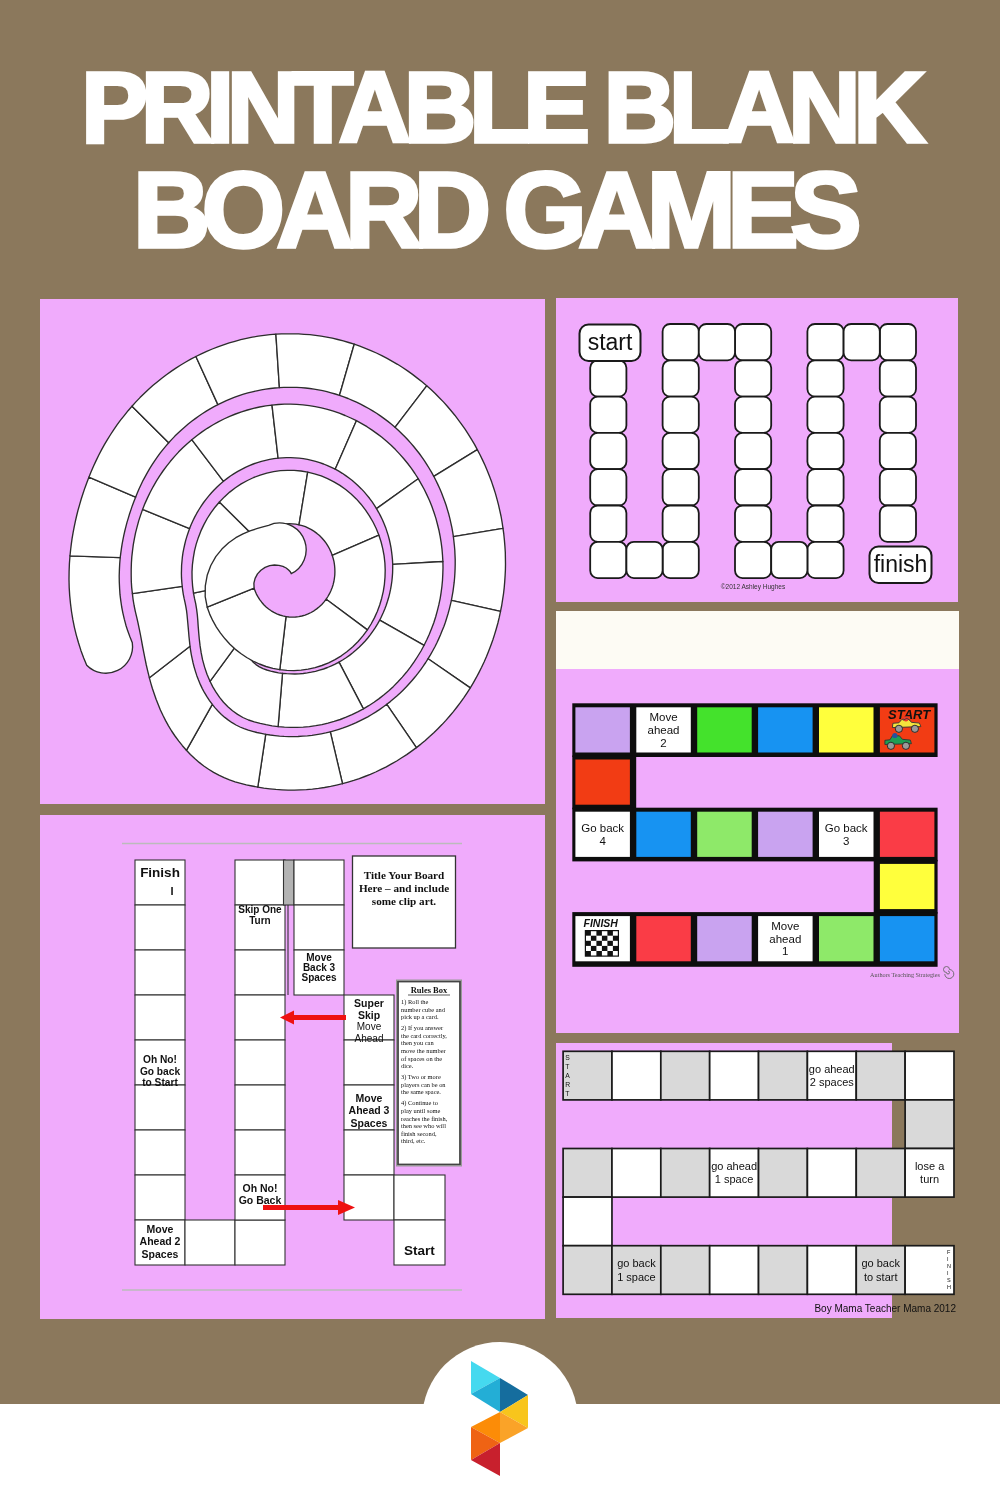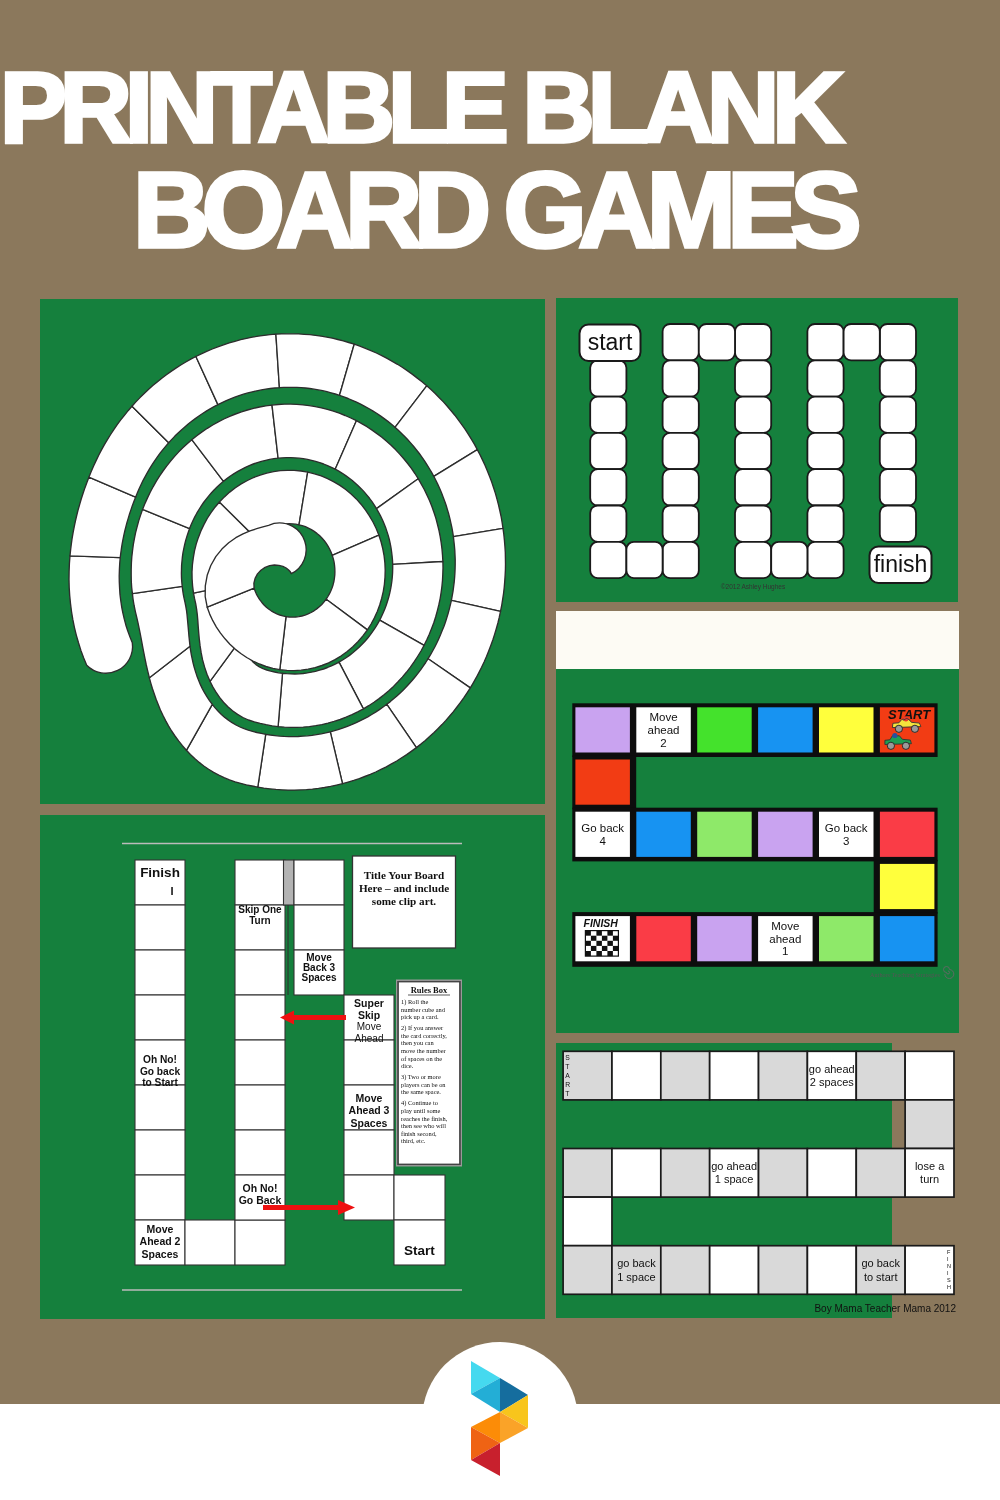--- a/index.html
+++ b/index.html
@@ -1,21 +1,21 @@
 <!DOCTYPE html>
 <html><head><meta charset="utf-8">
 <style>
 html,body{margin:0;padding:0;}
 *{-webkit-font-smoothing:antialiased;}
 body{width:1000px;height:1500px;position:relative;background:#8b785c;font-family:"Liberation Sans",sans-serif;overflow:hidden;}
-.panel{position:absolute;background:#15803d;}
+.panel{position:absolute;background:#f0abfc;}
 </style></head>
 <body>
 
-<div style="position:absolute;left:0;top:57px;width:1000px;text-align:left;color:#fff;font-weight:bold;font-size:100px;line-height:100px;letter-spacing:-7px;-webkit-text-stroke:3.6px #ffffff;">PRINTABLE BLANK</div>
+<div style="position:absolute;left:0;top:57px;width:1000px;text-align:center;color:#fff;font-weight:bold;font-size:100px;line-height:100px;letter-spacing:-7px;-webkit-text-stroke:3.6px #ffffff;">PRINTABLE BLANK</div>
 
 <div style="position:absolute;left:-7px;top:157px;width:1000px;text-align:center;color:#fff;font-weight:bold;font-size:107px;line-height:107px;letter-spacing:-8.6px;-webkit-text-stroke:3.6px #ffffff;">BOARD GAMES</div>
 
 <div class="panel" style="left:40px;top:299px;width:505px;height:505px;">
 <svg width="505" height="505" viewBox="40 299 505 505">
 
 <path d="M 86.7 665.3 L 83.7 657.9 L 80.9 650.4 L 78.5 642.8 L 76.3 635.1 L 74.4 627.3 L 72.8 619.4 L 71.5 611.5 L 70.5 603.6 L 69.7 595.6 L 69.2 587.6 L 69.0 579.6 L 69.1 571.7 L 69.4 563.7 L 70.0 555.8 L 120.2 557.7 L 119.7 563.8 L 119.4 569.9 L 119.2 576.1 L 119.3 582.3 L 119.6 588.5 L 120.0 594.7 L 120.8 600.8 L 121.7 607.0 L 122.9 613.1 L 124.3 619.2 L 125.9 625.2 L 127.8 631.1 L 130.0 637.0 L 132.3 642.7 A 26.8 26.8 0 0 1 86.7 665.3 Z" fill="#ffffff" stroke="#2d2d2d" stroke-width="1.35" stroke-linejoin="round"></path>
 
 <path d="M 70.0 555.8 L 70.6 550.0 L 71.3 544.1 L 72.1 538.4 L 73.1 532.6 L 74.2 526.9 L 75.4 521.2 L 76.7 515.5 L 78.1 509.9 L 79.7 504.4 L 81.3 498.8 L 83.1 493.3 L 84.9 487.9 L 86.9 482.5 L 88.9 477.2 L 135.6 497.2 L 134.0 501.3 L 132.4 505.4 L 131.0 509.6 L 129.6 513.8 L 128.3 518.1 L 127.0 522.4 L 125.9 526.7 L 124.8 531.0 L 123.8 535.4 L 122.9 539.8 L 122.1 544.2 L 121.4 548.7 L 120.8 553.1 L 120.2 557.7 Z" fill="#ffffff" stroke="#2d2d2d" stroke-width="1.35" stroke-linejoin="round"></path>
 

